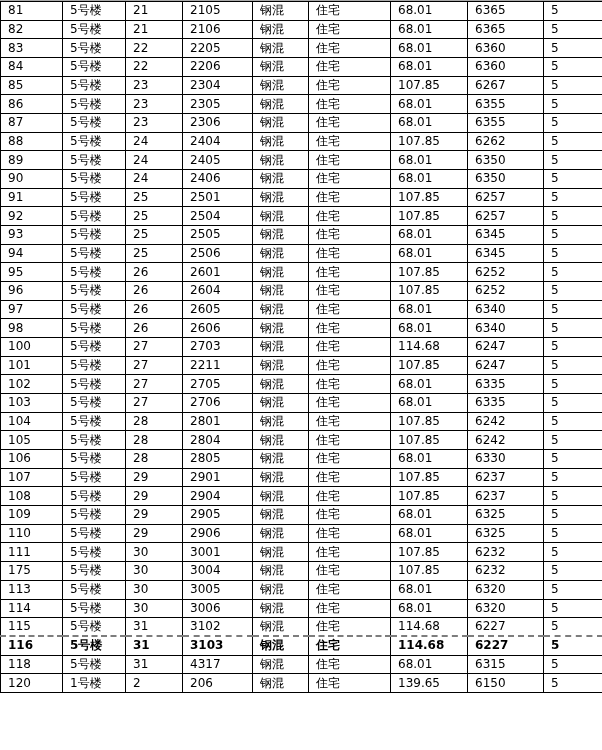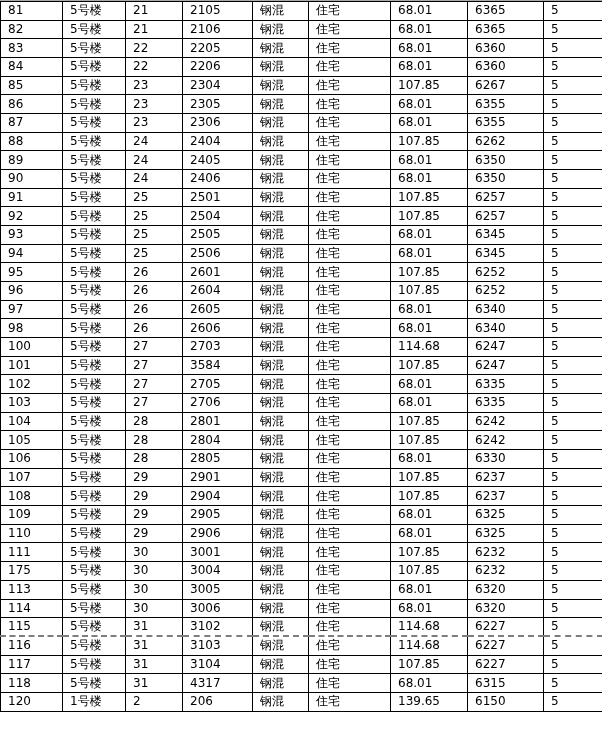--- a/index.html
+++ b/index.html
@@ -31,20 +31,21 @@
     overflow: hidden;
     vertical-align: middle;
     background: #ffffff;
   }
   table.price-table tr {
     height: 18.68px;
   }
   
   table.price-table tr.page-break td {
     border-top: 2px dashed #7d7d7d;
+    font-weight: bold;
   }
   col.c-seq      { width: 62px; }
   col.c-building { width: 63px; }
   col.c-floor    { width: 57px; }
   col.c-room     { width: 70px; }
   col.c-struct   { width: 56px; }
   col.c-use      { width: 82px; }
   col.c-area     { width: 77px; }
   col.c-price    { width: 76px; }
   col.c-flag     { width: 59px; }
@@ -273,21 +274,21 @@
         <td>钢混</td>
         <td>住宅</td>
         <td>114.68</td>
         <td>6247</td>
         <td>5</td>
       </tr>
       <tr>
         <td>101</td>
         <td>5号楼</td>
         <td>27</td>
-        <td>3584</td>
+        <td>2211</td>
         <td>钢混</td>
         <td>住宅</td>
         <td>107.85</td>
         <td>6247</td>
         <td>5</td>
       </tr>
       <tr>
         <td>102</td>
         <td>5号楼</td>
         <td>27</td>
@@ -442,31 +443,20 @@
         <td>5</td>
       </tr>
       <tr class="page-break">
         <td>116</td>
         <td>5号楼</td>
         <td>31</td>
         <td>3103</td>
         <td>钢混</td>
         <td>住宅</td>
         <td>114.68</td>
-        <td>6227</td>
-        <td>5</td>
-      </tr>
-      <tr>
-        <td>117</td>
-        <td>5号楼</td>
-        <td>31</td>
-        <td>3104</td>
-        <td>钢混</td>
-        <td>住宅</td>
-        <td>107.85</td>
         <td>6227</td>
         <td>5</td>
       </tr>
       <tr>
         <td>118</td>
         <td>5号楼</td>
         <td>31</td>
         <td>4317</td>
         <td>钢混</td>
         <td>住宅</td>

